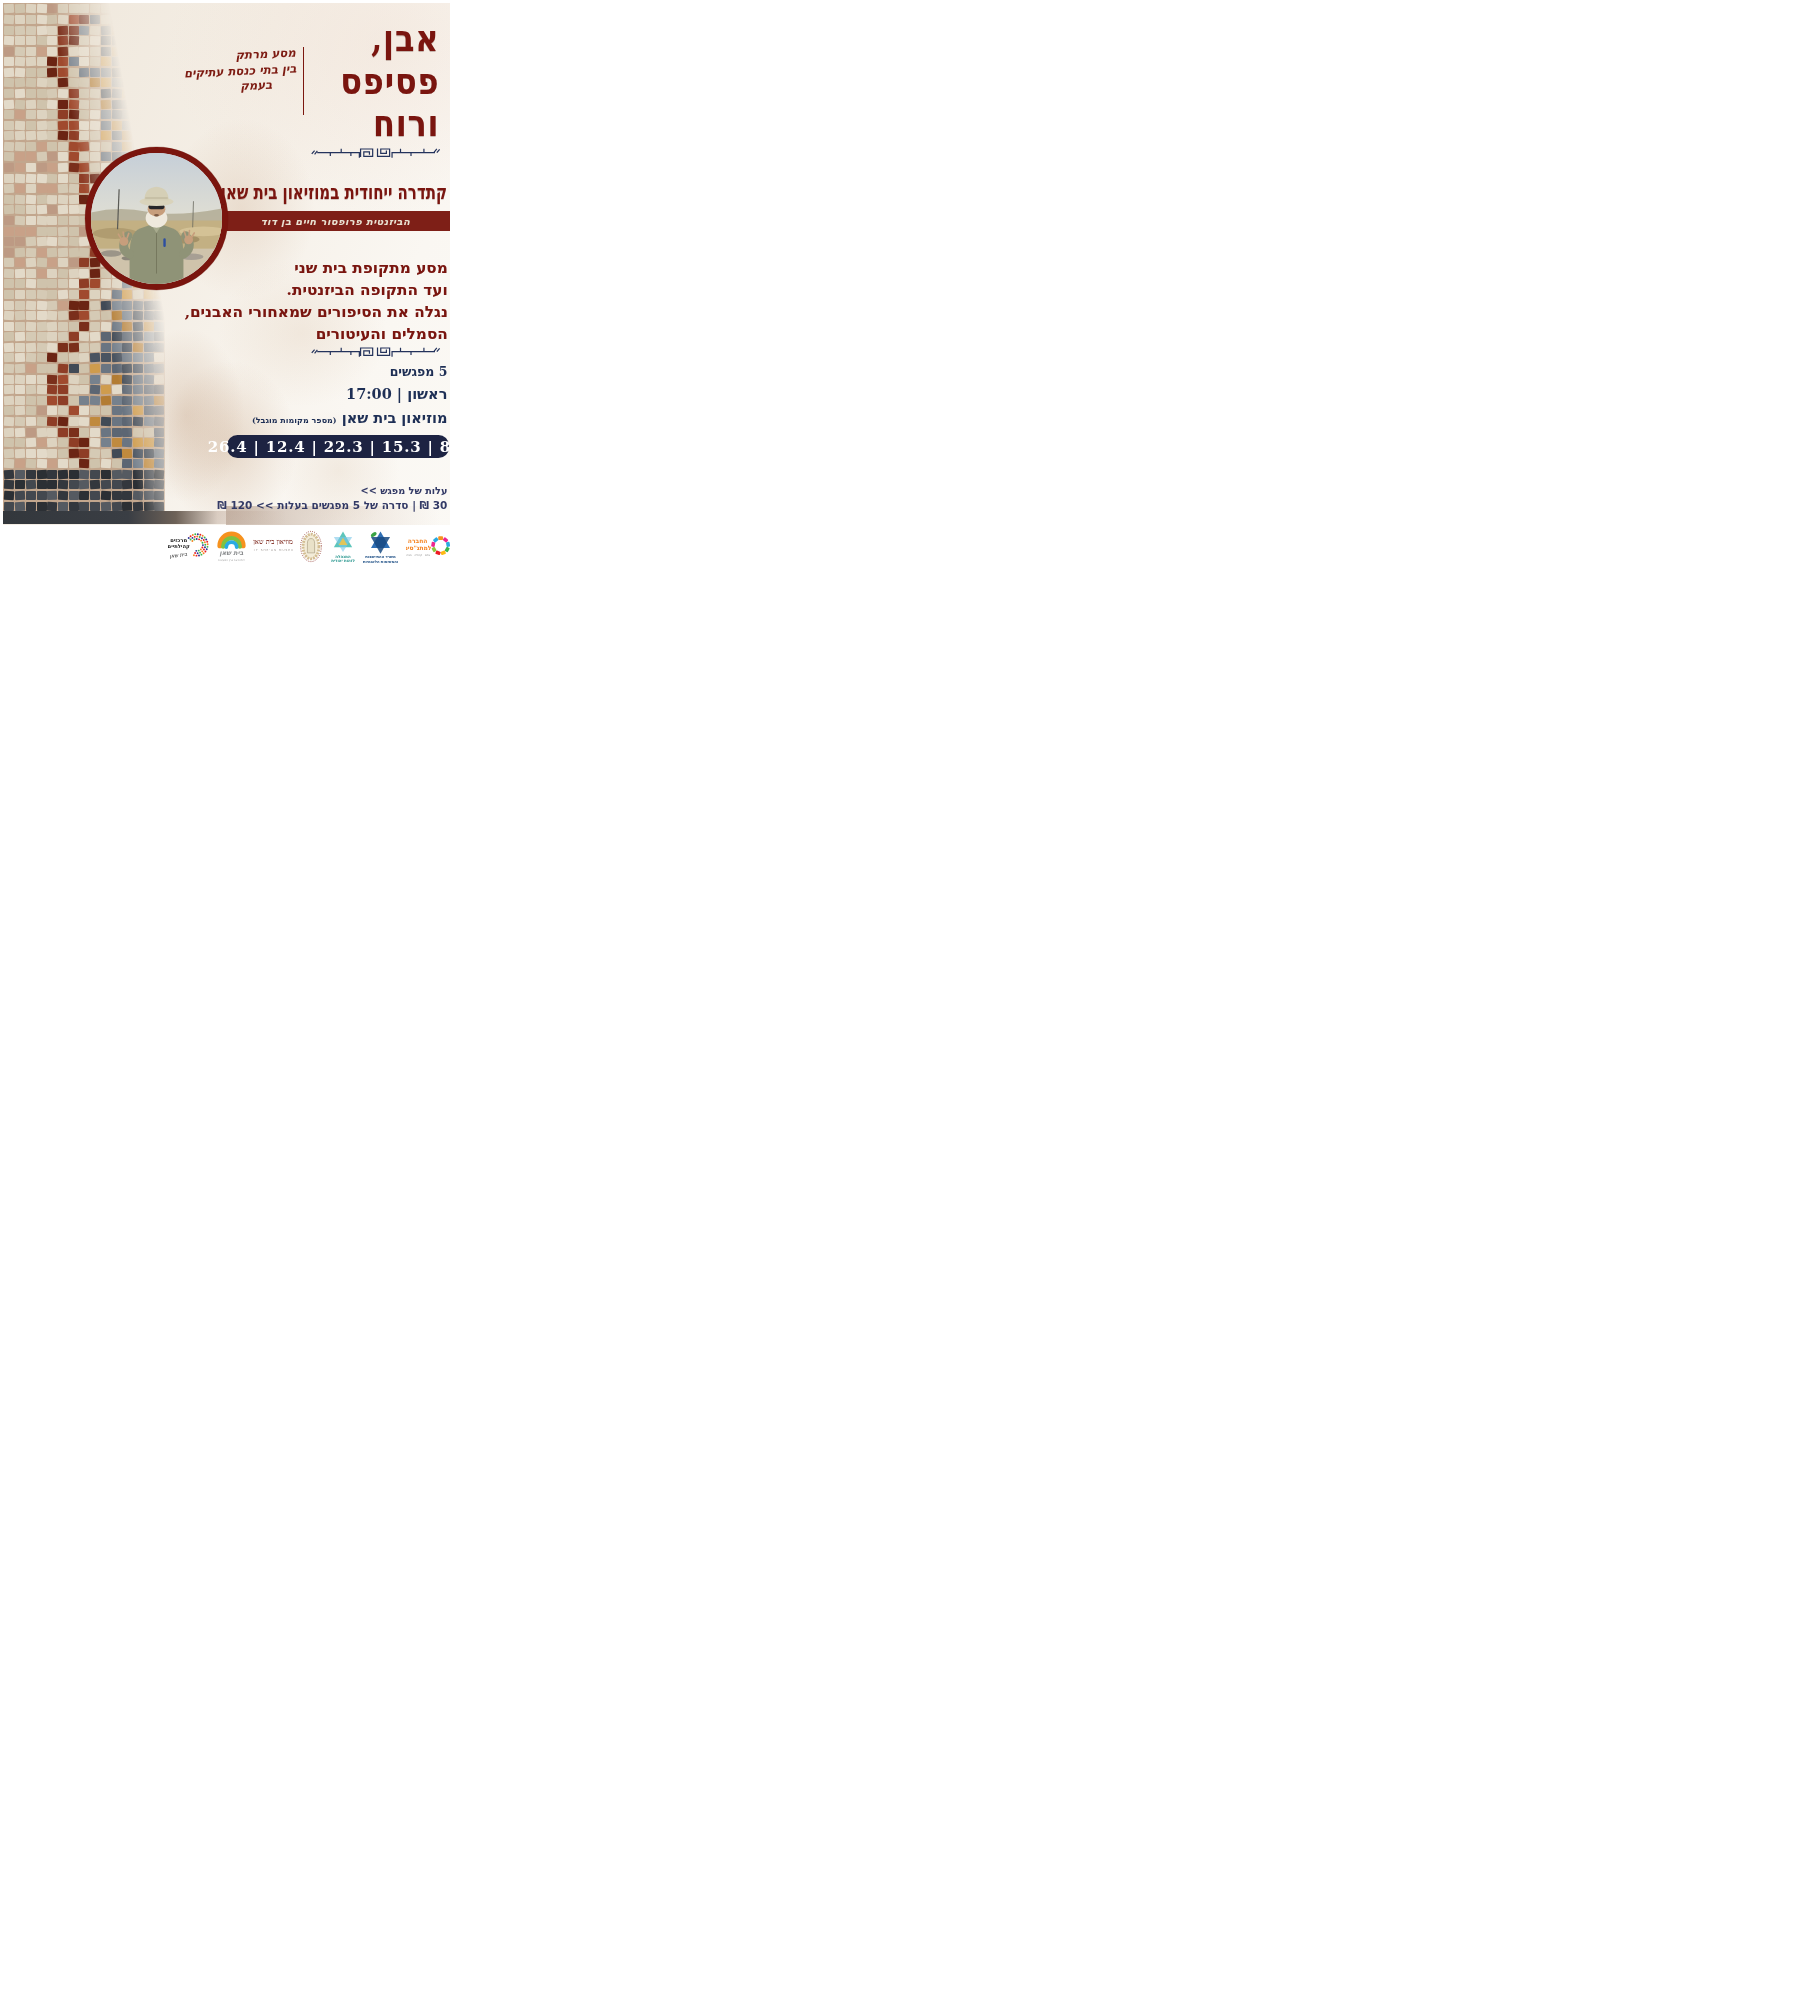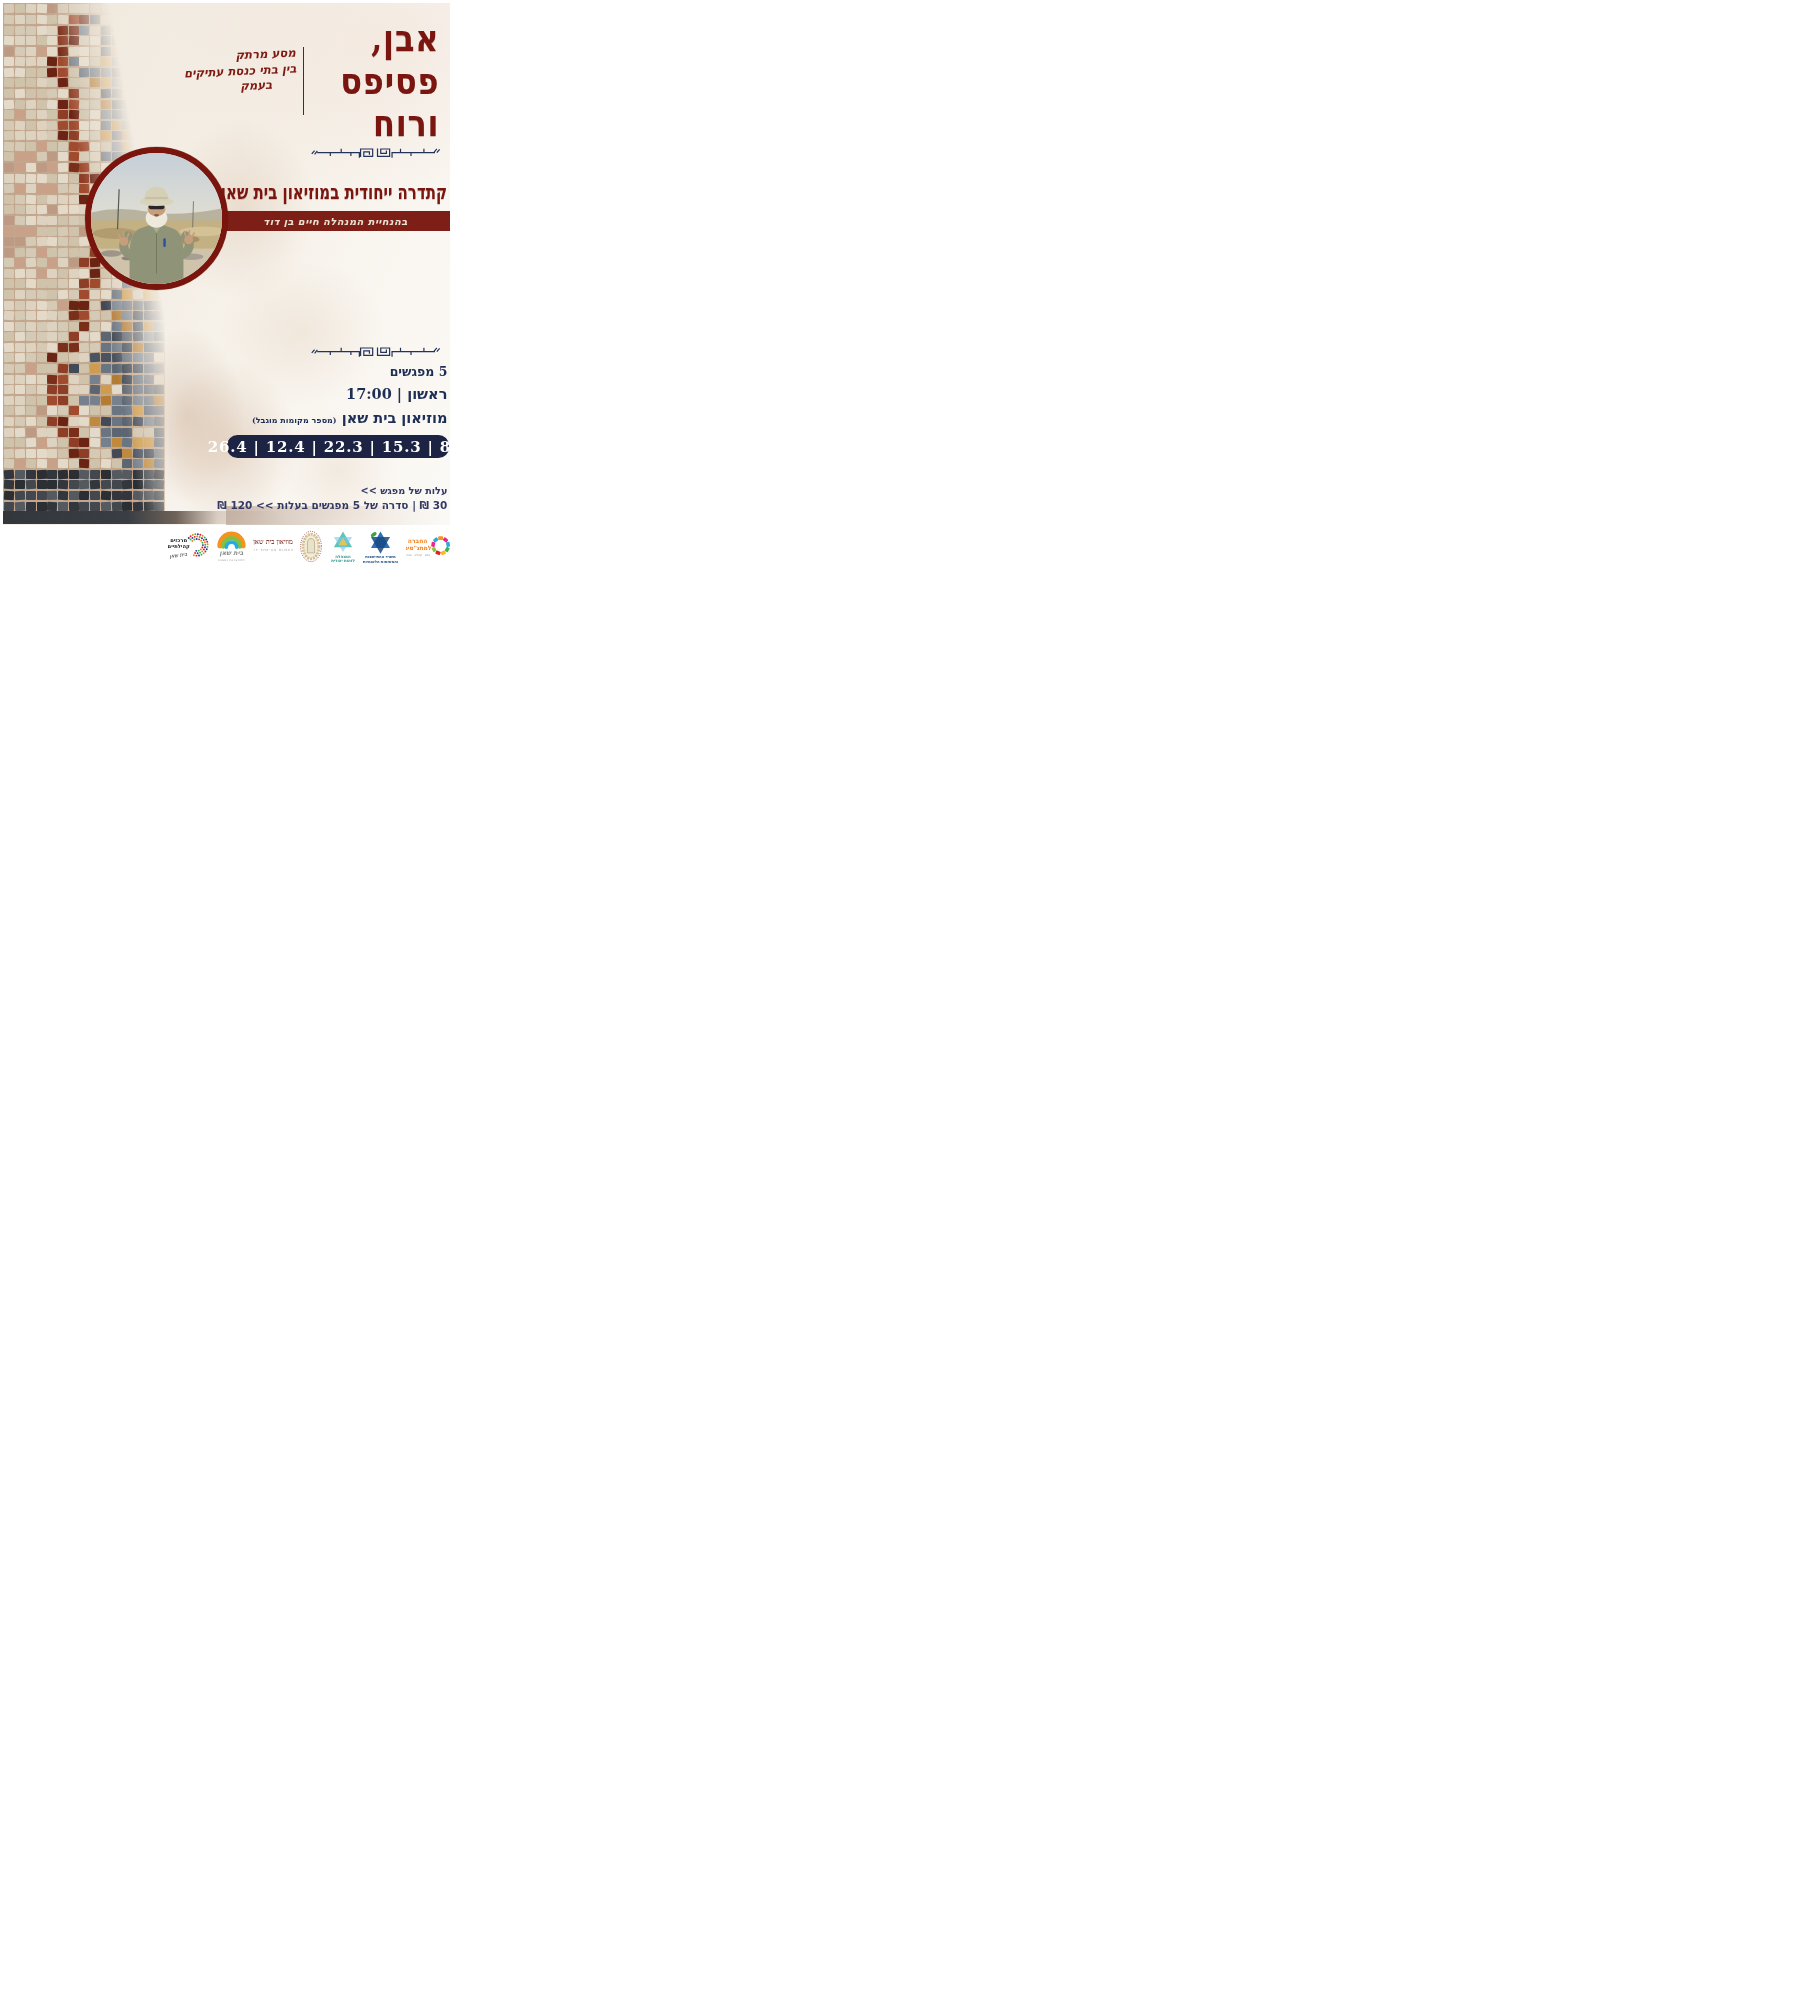--- a/index.html
+++ b/index.html
@@ -880,21 +880,21 @@
         <path d="M246 46 V10 H306 V46 H262 V24 H290 V36"></path>
         <path d="M330 10 V46 H390 V10 H346 V32 H374 V20"></path>
         <path d="M402 28 V50 M402 28 H444 V12 M444 28 H496 V42 M496 28 H560 V12 M560 28 H612"></path>
         <path d="M612 24 l10 -12 M626 26 l10 -12"></path>
       </g>
     </svg>
 
     <div class="lecture-heading">קתדרה ייחודית במוזיאון בית שאן</div>
 
     <div class="presenter-band">
-      <span>בהנחיית המנהלה חיים בן דוד</span>
+      <span>הביזנטית פרופסור חיים בן דוד</span>
     </div>
 
     <div class="photo-circle">
       <svg viewBox="0 0 326 326">
         <defs>
           <linearGradient id="sky" x1="0" y1="0" x2="0" y2="1">
             <stop offset="0" stop-color="#c6cfd8"></stop>
               <stop offset="0.7" stop-color="#dcdcd4"></stop>
               <stop offset="1" stop-color="#e8e2d4"></stop>
           </linearGradient>
@@ -927,20 +927,26 @@
           <ellipse cx="163" cy="140" rx="22" ry="18" fill="#c79e7c"></ellipse>
           <ellipse cx="163" cy="155" rx="6" ry="3" fill="#7d5a44"></ellipse>
           <rect x="143" y="128" width="40" height="12" rx="6" fill="#26262a"></rect>
           <ellipse cx="163" cy="121" rx="42" ry="11" fill="#d9d3bb"></ellipse>
           <path d="M133 118 Q133 86 163 84 Q193 86 193 118 Z" fill="#d5cfb6"></path>
           <path d="M135 112 H191" stroke="#b9b296" stroke-width="3"></path>
         </g>
       </svg>
     </div>
 
+    <div class="body-text">
+      <div>מסע מתקופת בית שני</div>
+      <div>ועד התקופה הביזנטית.</div>
+      <div>נגלה את הסיפורים שמאחורי האבנים,</div>
+      <div>הסמלים והעיטורים</div>
+    </div>
 
     <svg class="meander m2" viewBox="0 0 640 56">
       <g fill="none" stroke="#24335c" stroke-width="6" stroke-linecap="square">
         <path d="M6 32 l10 -12 M20 34 l10 -12"></path>
         <path d="M34 28 H96 V42 M96 28 H150 V12 M150 28 H198 V42 M198 28 H240 V50"></path>
         <path d="M246 46 V10 H306 V46 H262 V24 H290 V36"></path>
         <path d="M330 10 V46 H390 V10 H346 V32 H374 V20"></path>
         <path d="M402 28 V50 M402 28 H444 V12 M444 28 H496 V42 M496 28 H560 V12 M560 28 H612"></path>
         <path d="M612 24 l10 -12 M626 26 l10 -12"></path>
       </g>

